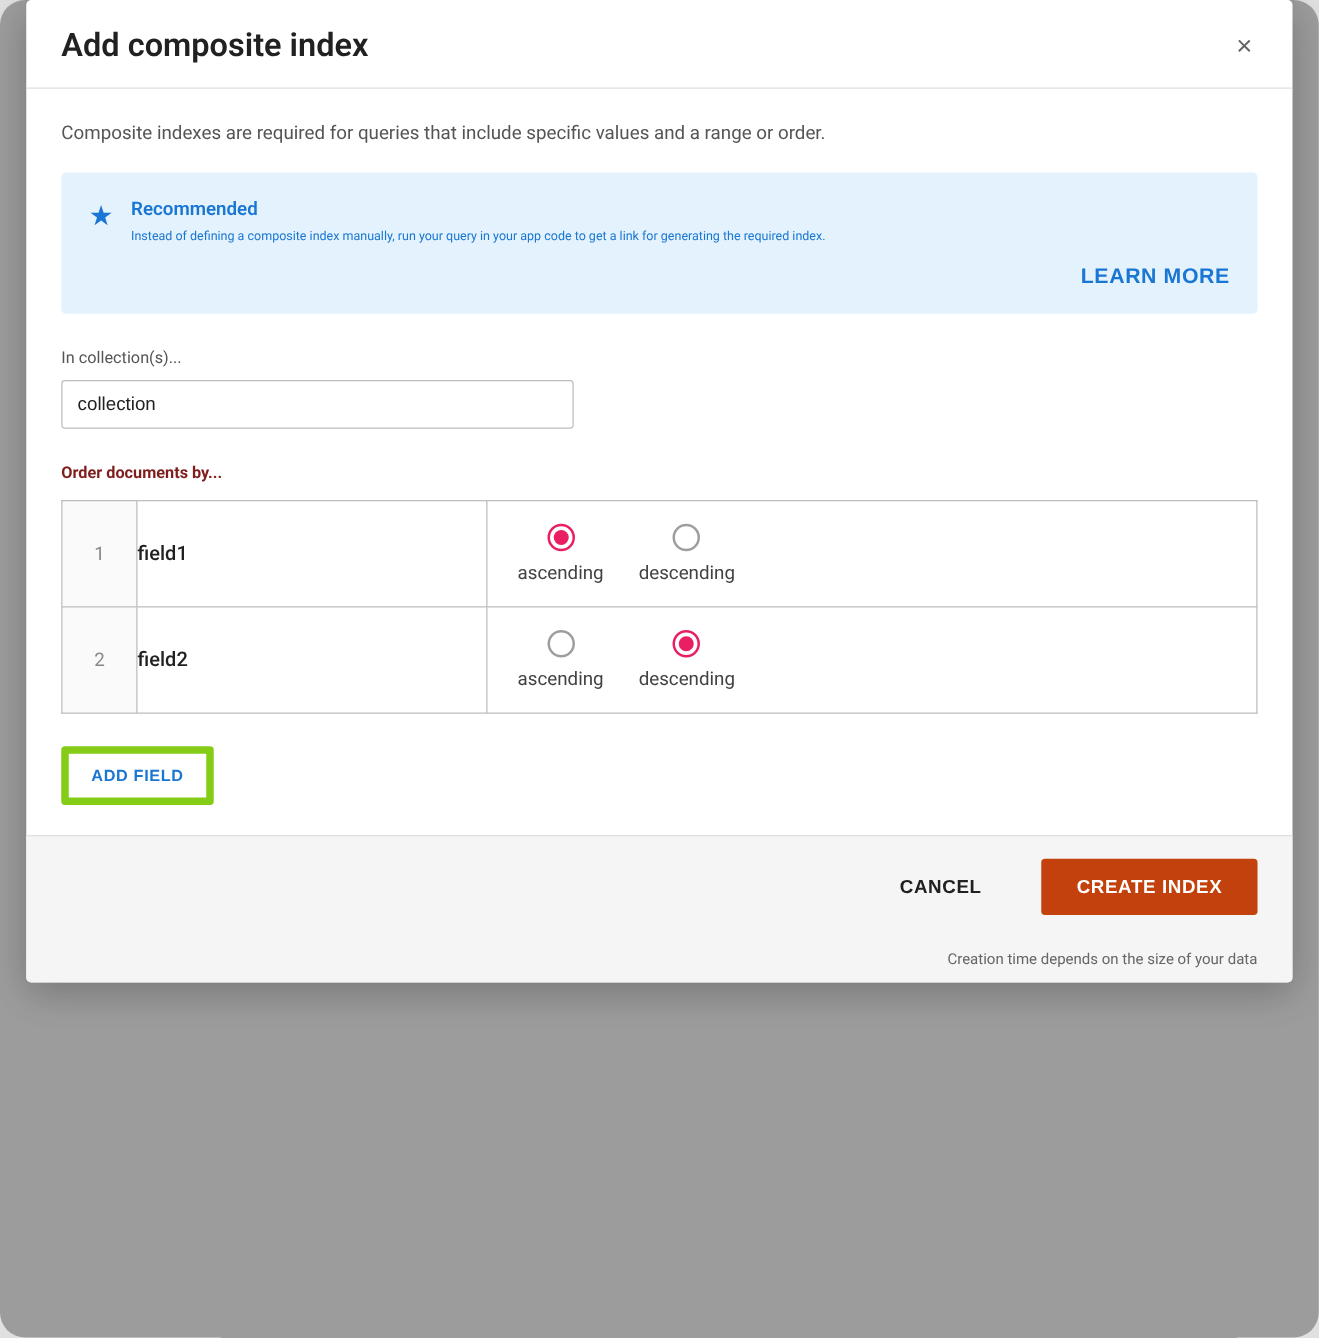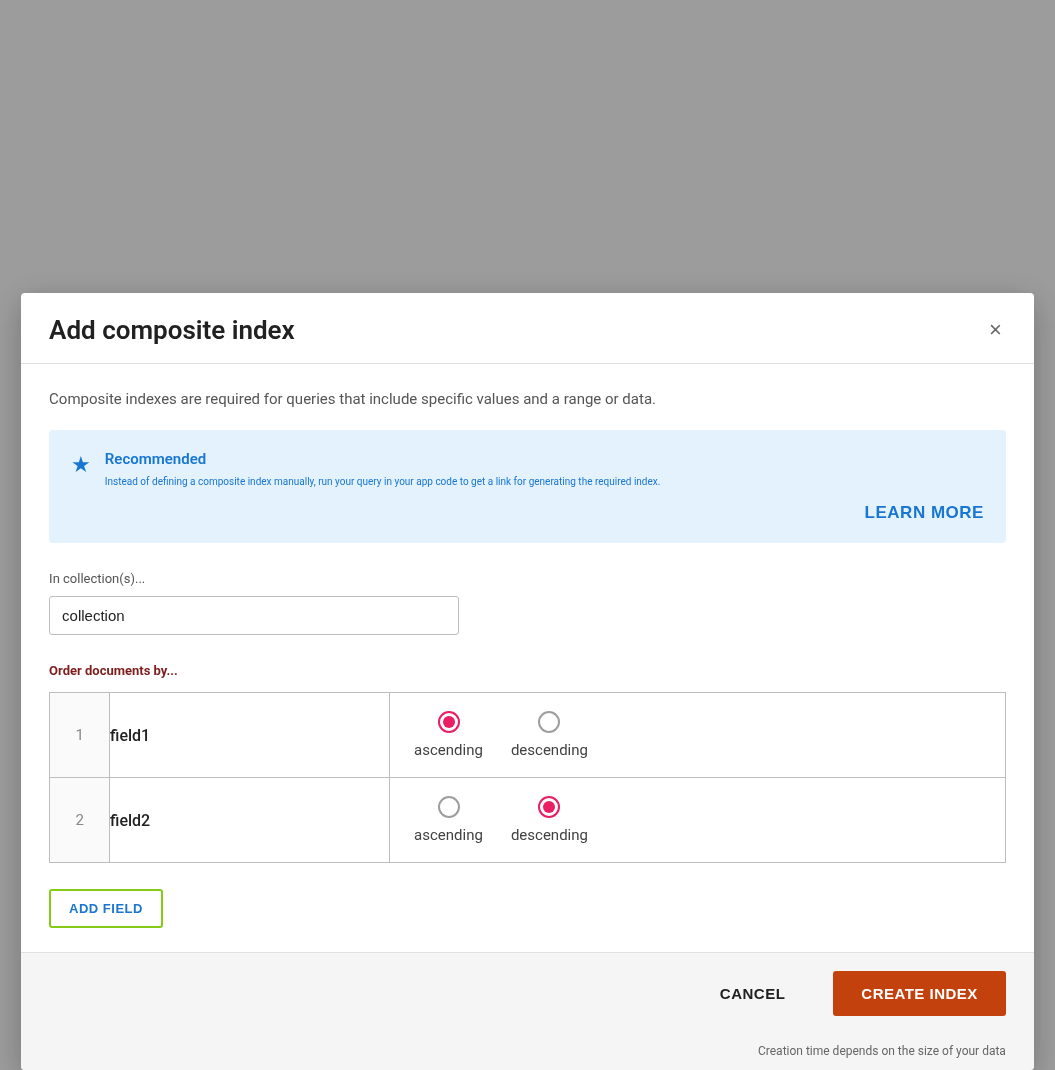--- a/index.html
+++ b/index.html
@@ -18,21 +18,22 @@
       width: 1055px;
       min-height: 1070px;
     }
 
     .dialog-overlay {
       position: fixed;
       top: 0; left: 0; right: 0; bottom: 0;
       background: rgba(0,0,0,0.3);
       display: flex;
       justify-content: center;
-      align-items: flex-end;
+      align-items: flex-start;
+      border-radius: 20px;
     }
 
     .dialog {
       background: #ffffff;
       width: 1020px;
       max-width: 96vw;
       border-radius: 4px;
       box-shadow: 0 8px 32px rgba(0,0,0,0.25);
       display: flex;
       flex-direction: column;
@@ -231,21 +232,21 @@
     .radio-circle.selected::after {
       content: '';
       width: 12px;
       height: 12px;
       border-radius: 50%;
       background: #e91e63;
     }
 
     .add-field-btn {
       background: #ffffff;
-      border: 2px solid #84cc16;
+      border: 6px solid #84cc16;
       color: #1976d2;
       font-size: 13px;
       font-weight: 700;
       letter-spacing: 0.5px;
       text-transform: uppercase;
       padding: 10px 18px;
       cursor: pointer;
       border-radius: 3px;
       margin-top: 4px;
     }
@@ -308,21 +309,21 @@
 <div class="dialog-overlay">
   <div class="dialog">
 
     <div class="dialog-header">
       <h1 class="dialog-title">Add composite index</h1>
       <button class="close-btn">×</button>
     </div>
 
     <div class="dialog-body">
 
-      <p class="description">Composite indexes are required for queries that include specific values and a range or data.</p>
+      <p class="description">Composite indexes are required for queries that include specific values and a range or order.</p>
 
       
       <div class="recommendation-box">
         <div class="rec-top">
           <span class="star-icon">★</span>
           <div class="rec-content">
             <div class="rec-title">Recommended</div>
             <div class="rec-text">Instead of defining a composite index manually, run your query in your app code to get a link for generating the required index.</div>
           </div>
         </div>

